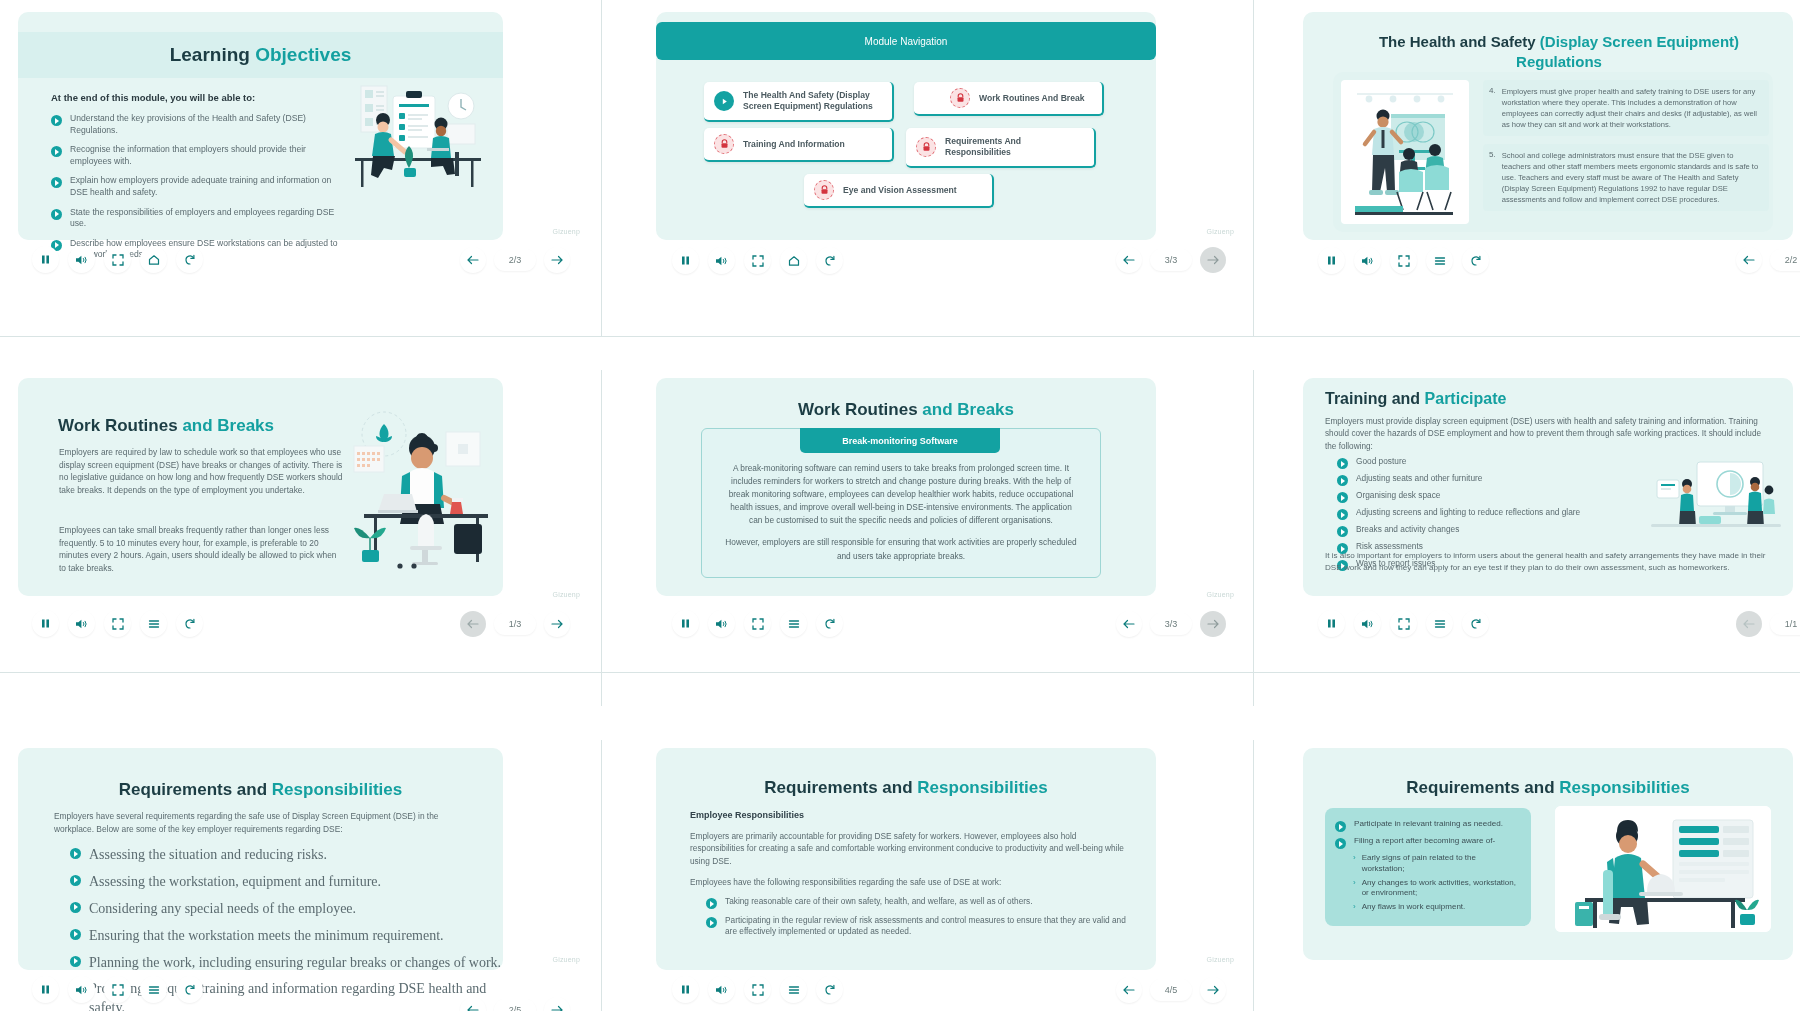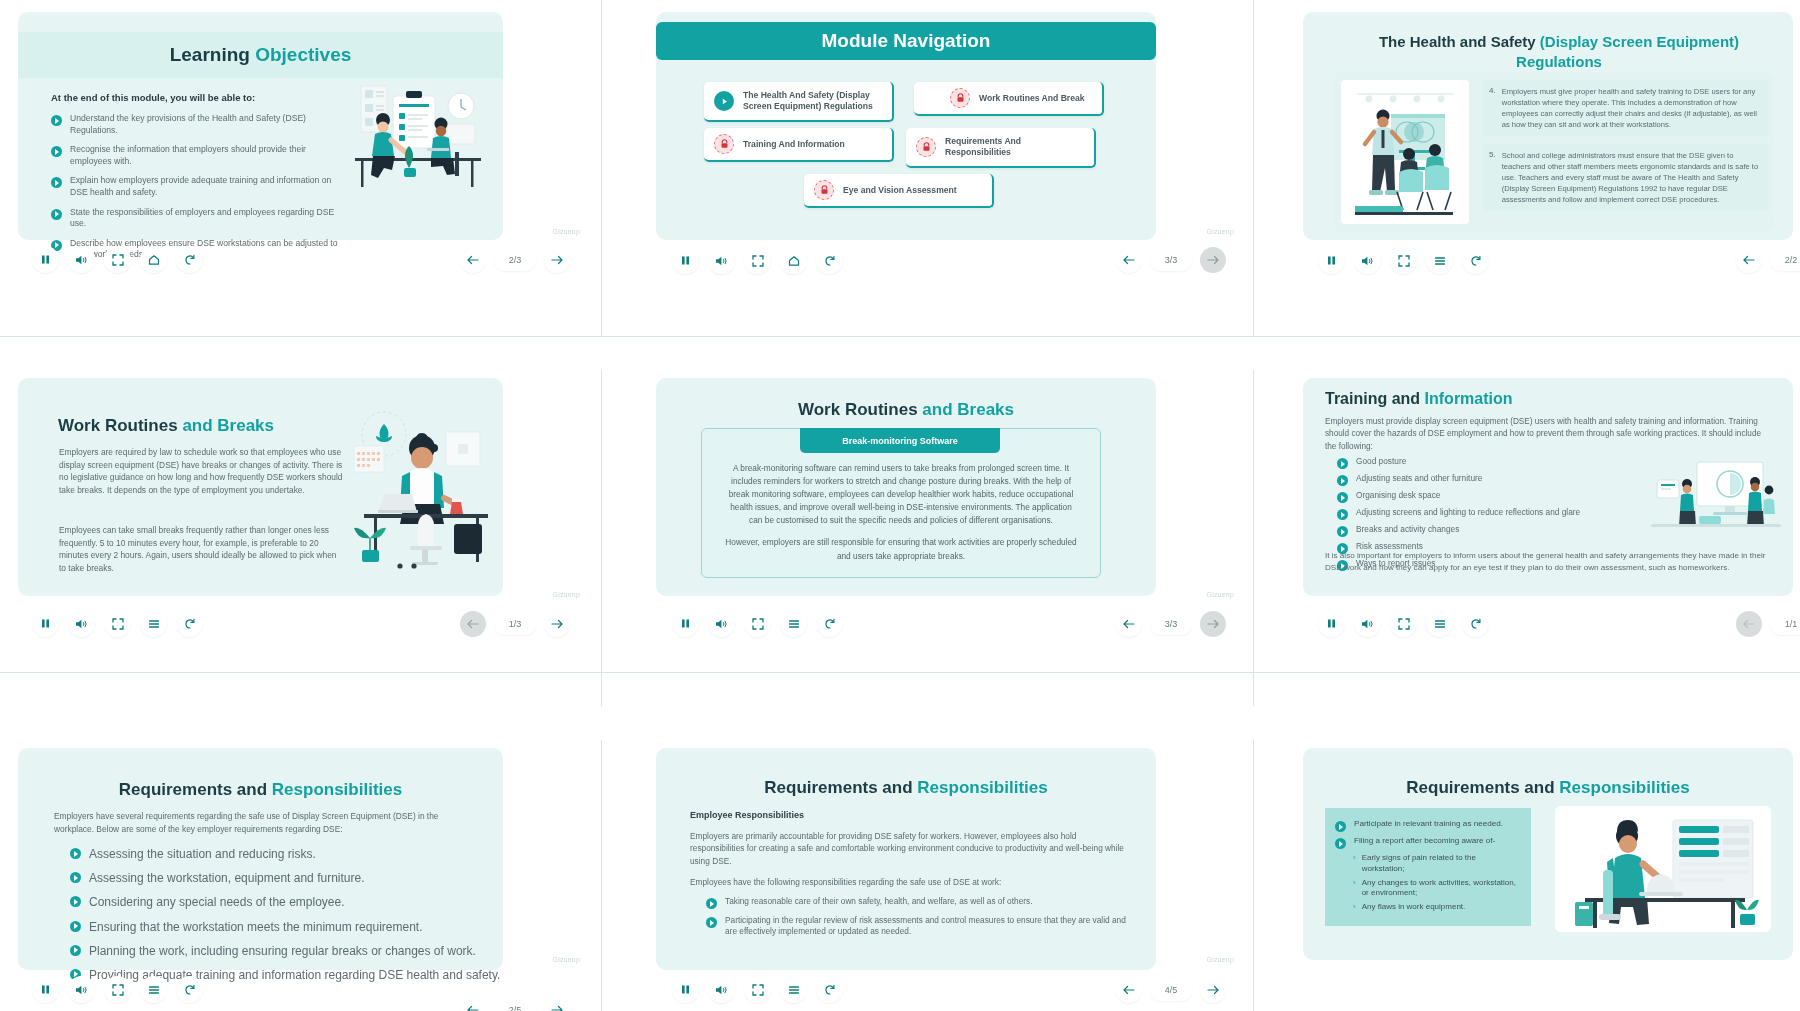--- a/index.html
+++ b/index.html
@@ -109,21 +109,21 @@
 
   
   .illus { position:absolute; }
 
   
   #p2 .slide { left: 20px; top: 12px; width: 500px; height: 228px; }
   #p2 .navhdr {
     position:absolute; left:0; right:0; top:10px; height:38px;
     background:#13a2a2; border-radius:6px;
     display:flex; align-items:center; justify-content:center;
-    color:#fff; font-size:19px; font-weight:700;
+    color:#fff; font-size:10px; font-weight:400;
   }
   .modbtn {
     position:absolute;
     background:#fff;
     border-radius:5px;
     border-bottom:2px solid #13a2a2;
     border-right:2px solid #13a2a2;
     display:flex; align-items:center; gap:9px;
     padding: 0 10px;
     box-shadow: 0 1px 3px rgba(0,0,0,.07);
@@ -193,21 +193,21 @@
   #p6 .toolbar { left: 30px; top: 240px; }
   #p6 .navgroup { right: 22px; top: 241px; }
   #p6 .wm { right: 16px; top: 221px; }
 
   
   #p7 .slide { left: 18px; top: 8px; width: 485px; height: 222px; }
   #p7 .title { position:absolute; left:0; right:0; top:32px; text-align:center; font-size:17px; }
   #p7 .intro { position:absolute; left:36px; right:30px; top:62px; font-size:8.4px; color:#5b6b70; line-height:1.5; }
   #p7 .list { position:absolute; left:52px; top:98px; }
   #p7 .bl { margin-bottom:8px; }
-  #p7 .btxt { font-size:12px; }
+  #p7 .btxt { font-size:14px;font-family:Liberation Serif, serif; }
   #p7 .toolbar { left: 32px; top: 236px; }
   #p7 .navgroup { right: 32px; top: 237px; margin-top: 20px; }
   #p7 .wm { right: 22px; top: 216px; }
 
   
   #p8 .slide { left: 20px; top: 8px; width: 500px; height: 222px; }
   #p8 .title { position:absolute; left:0; right:0; top:30px; text-align:center; font-size:17px; }
   #p8 .sub { position:absolute; left:34px; top:62px; font-size:9px; font-weight:700; color:#32424a; }
   #p8 .para { position:absolute; left:34px; right:32px; font-size:8.3px; color:#5b6b70; line-height:1.5; }
   #p8 .list { position:absolute; left:50px; right:28px; top:148px; }
@@ -215,21 +215,21 @@
   #p8 .btxt { font-size:8.3px; }
   #p8 .toolbar { left: 36px; top: 236px; }
   #p8 .navgroup { right: 28px; top: 237px; }
   #p8 .wm { right: 20px; top: 216px; }
 
   
   #p9 .slide { left: 15px; top: 8px; width: 490px; height: 212px; }
   #p9 .title { position:absolute; left:0; right:0; top:30px; text-align:center; font-size:17px; }
   #p9 .greenbox {
     position:absolute; left:22px; top:60px; width:206px; height:118px;
-    background:#a9e0dc; border-radius:0; padding:11px 12px 0 10px;
+    background:#a9e0dc; border-radius:8px; padding:11px 12px 0 10px;
   }
   #p9 .bl { margin-bottom:4px; }
   #p9 .btxt { font-size:8.1px; color:#3d5157; }
   #p9 .sublist { margin:2px 0 4px 18px; }
   #p9 .sbl { display:flex; gap:6px; margin-bottom:3px; }
   #p9 .schev { color:#1f9fa0; font-size:8px; line-height:1.35; }
   #p9 .stxt { font-size:8px; color:#3d5157; line-height:1.35; }
   #p9 .imgbox {
     position:absolute; right:22px; top:58px; width:216px; height:126px;
     background:#fff; border-radius:6px; overflow:hidden;
@@ -750,21 +750,21 @@
           <svg width="12" height="10" viewBox="0 0 12 10">
             <path d="M1 5h10M7.5 1.5L11 5 7.5 8.5" stroke="#8f9c9c" stroke-width="1.2" fill="none" stroke-linecap="round"></path>
           </svg>
         </div>
     </div>
     <div class="vline" style="right:0;"></div>
   </div>
 
   <div class="cell" id="p6">
     <div class="slide">
-      <div class="title h-title"><span>Training and </span><span class="accent">Information</span></div>
+      <div class="title h-title"><span>Training and </span><span class="accent">Participate</span></div>
       <div class="intro">Employers must provide display screen equipment (DSE) users with health and safety training and information. Training should cover the hazards of DSE employment and how to prevent them through safe working practices. It should include the following:</div>
       <div class="list">
         <div class="bl">
             <span class="bdot"></span>
             <span class="btxt">Good posture</span>
           </div>
         <div class="bl">
             <span class="bdot"></span>
             <span class="btxt">Adjusting seats and other furniture</span>
           </div>

